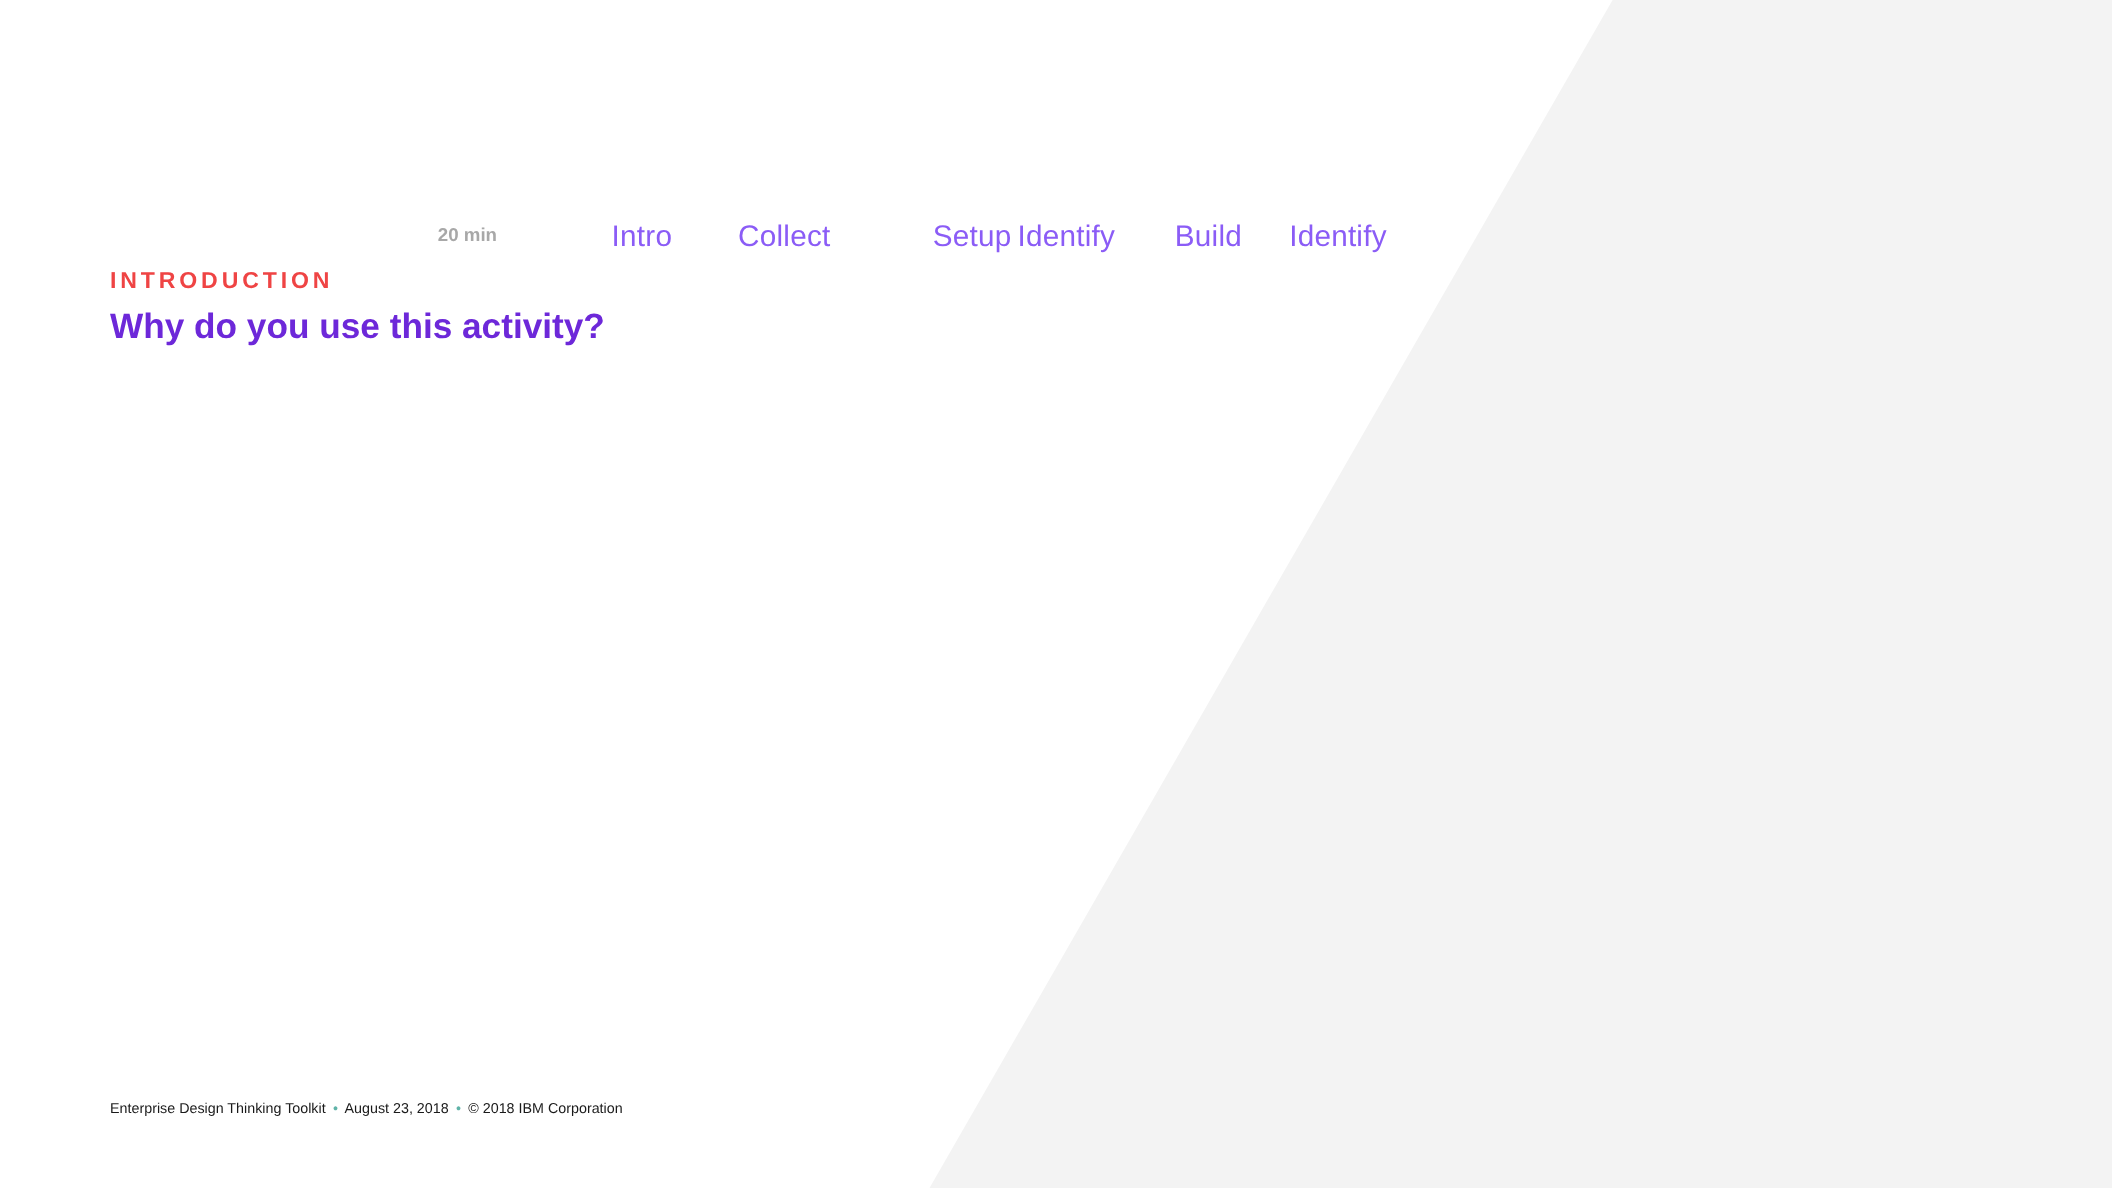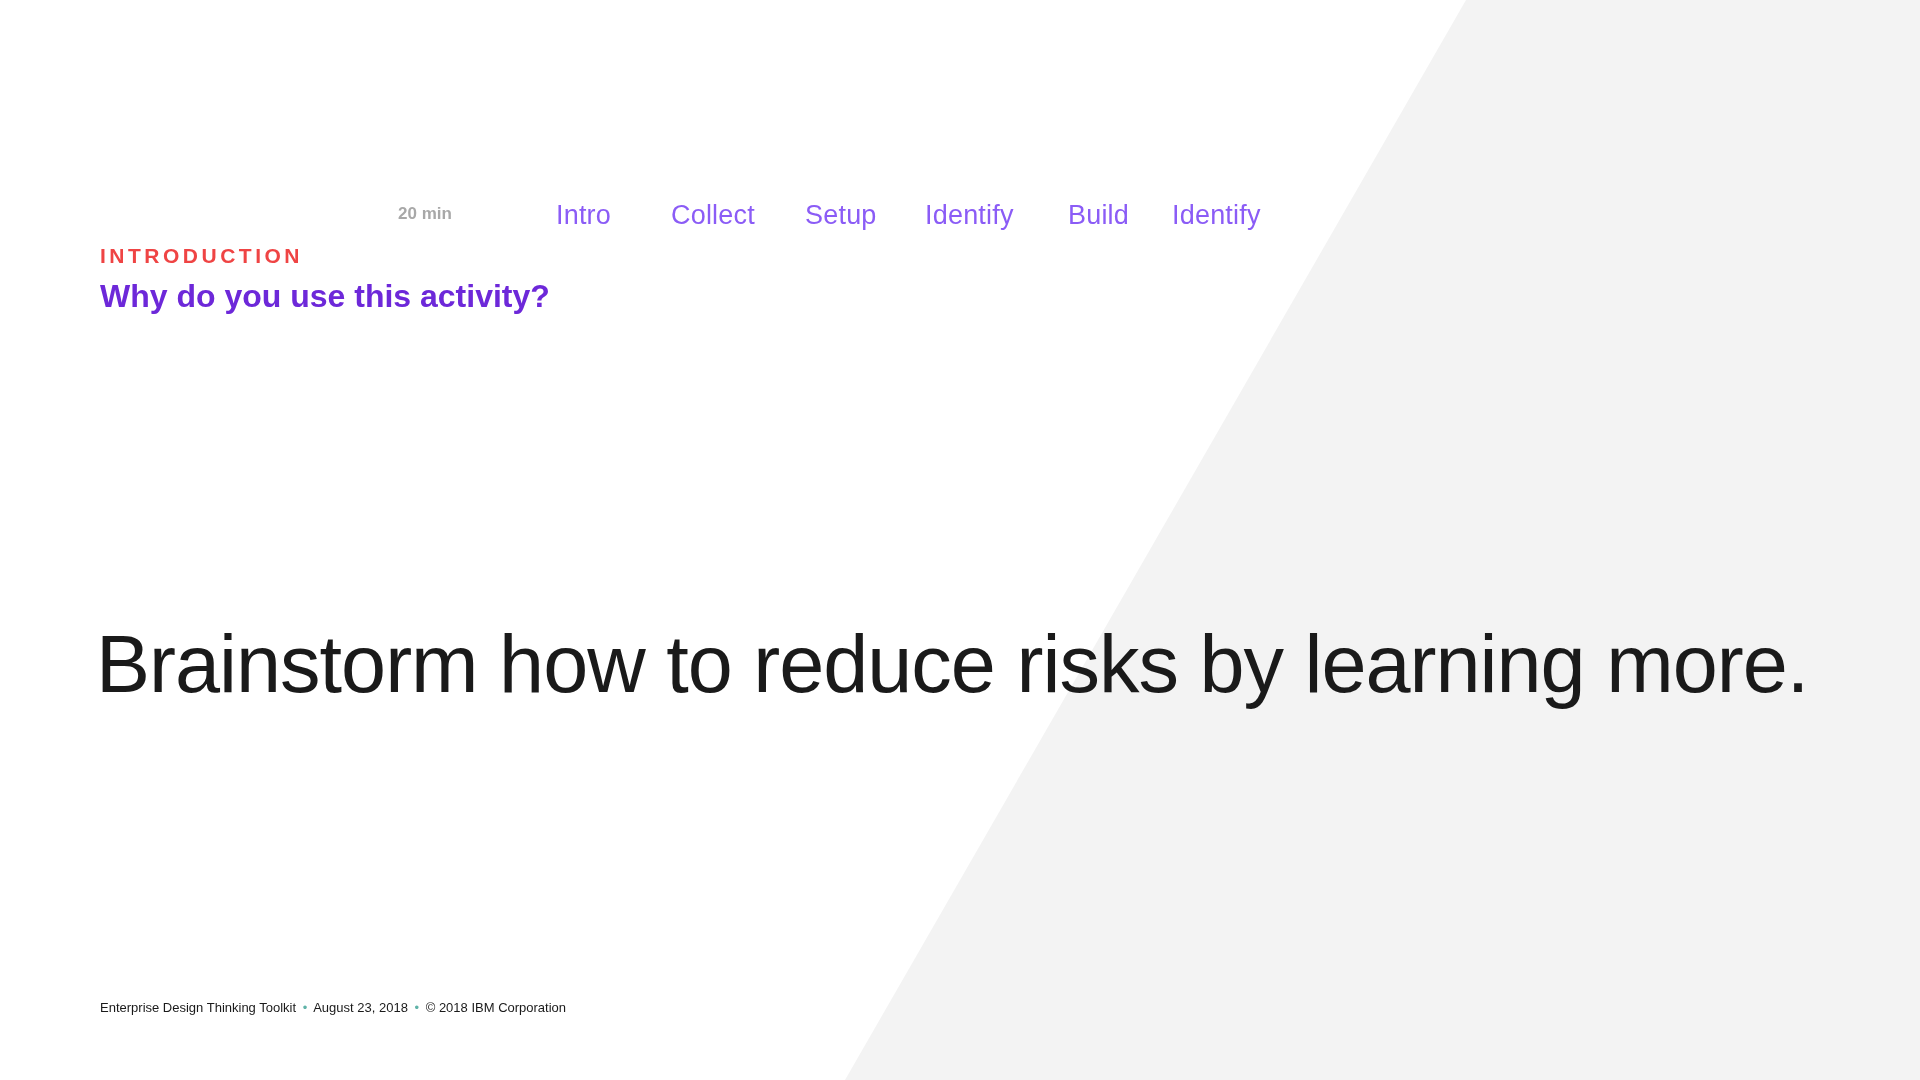--- a/index.html
+++ b/index.html
@@ -56,30 +56,29 @@
 
 <svg class="bg-shape" width="1920" height="1080" viewBox="0 0 1920 1080">
   <polygon points="1466,0 1920,0 1920,1080 845,1080" fill="#f3f3f3"></polygon>
 </svg>
 
 <div class="content">
   <div class="nav">
     <div class="duration">20 min</div>
     <div class="nav-item" style="left:556px">Intro</div>
     <div class="nav-item" style="left:671px">Collect</div>
-    <div class="nav-item" style="left:805px">Setup</div>
+    <div class="nav-item" style="left:848px">Setup</div>
     <div class="nav-item" style="left:925px">Identify</div>
     <div class="nav-item" style="left:1068px">Build</div>
     <div class="nav-item" style="left:1172px">Identify</div>
   </div>
 
   <div class="eyebrow">INTRODUCTION</div>
   <h1 class="question" style="margin:0">Why do you use this activity?</h1>
 
-  <div class="statement2">Brainstorm how to reduce risks by learning more.</div>
 
   <div class="footer">
     <span>Enterprise Design Thinking Toolkit</span>
     <span class="dot">•</span>
     <span>August 23, 2018</span>
     <span class="dot">•</span>
     <span>© 2018 IBM Corporation</span>
   </div>
 </div>
 

